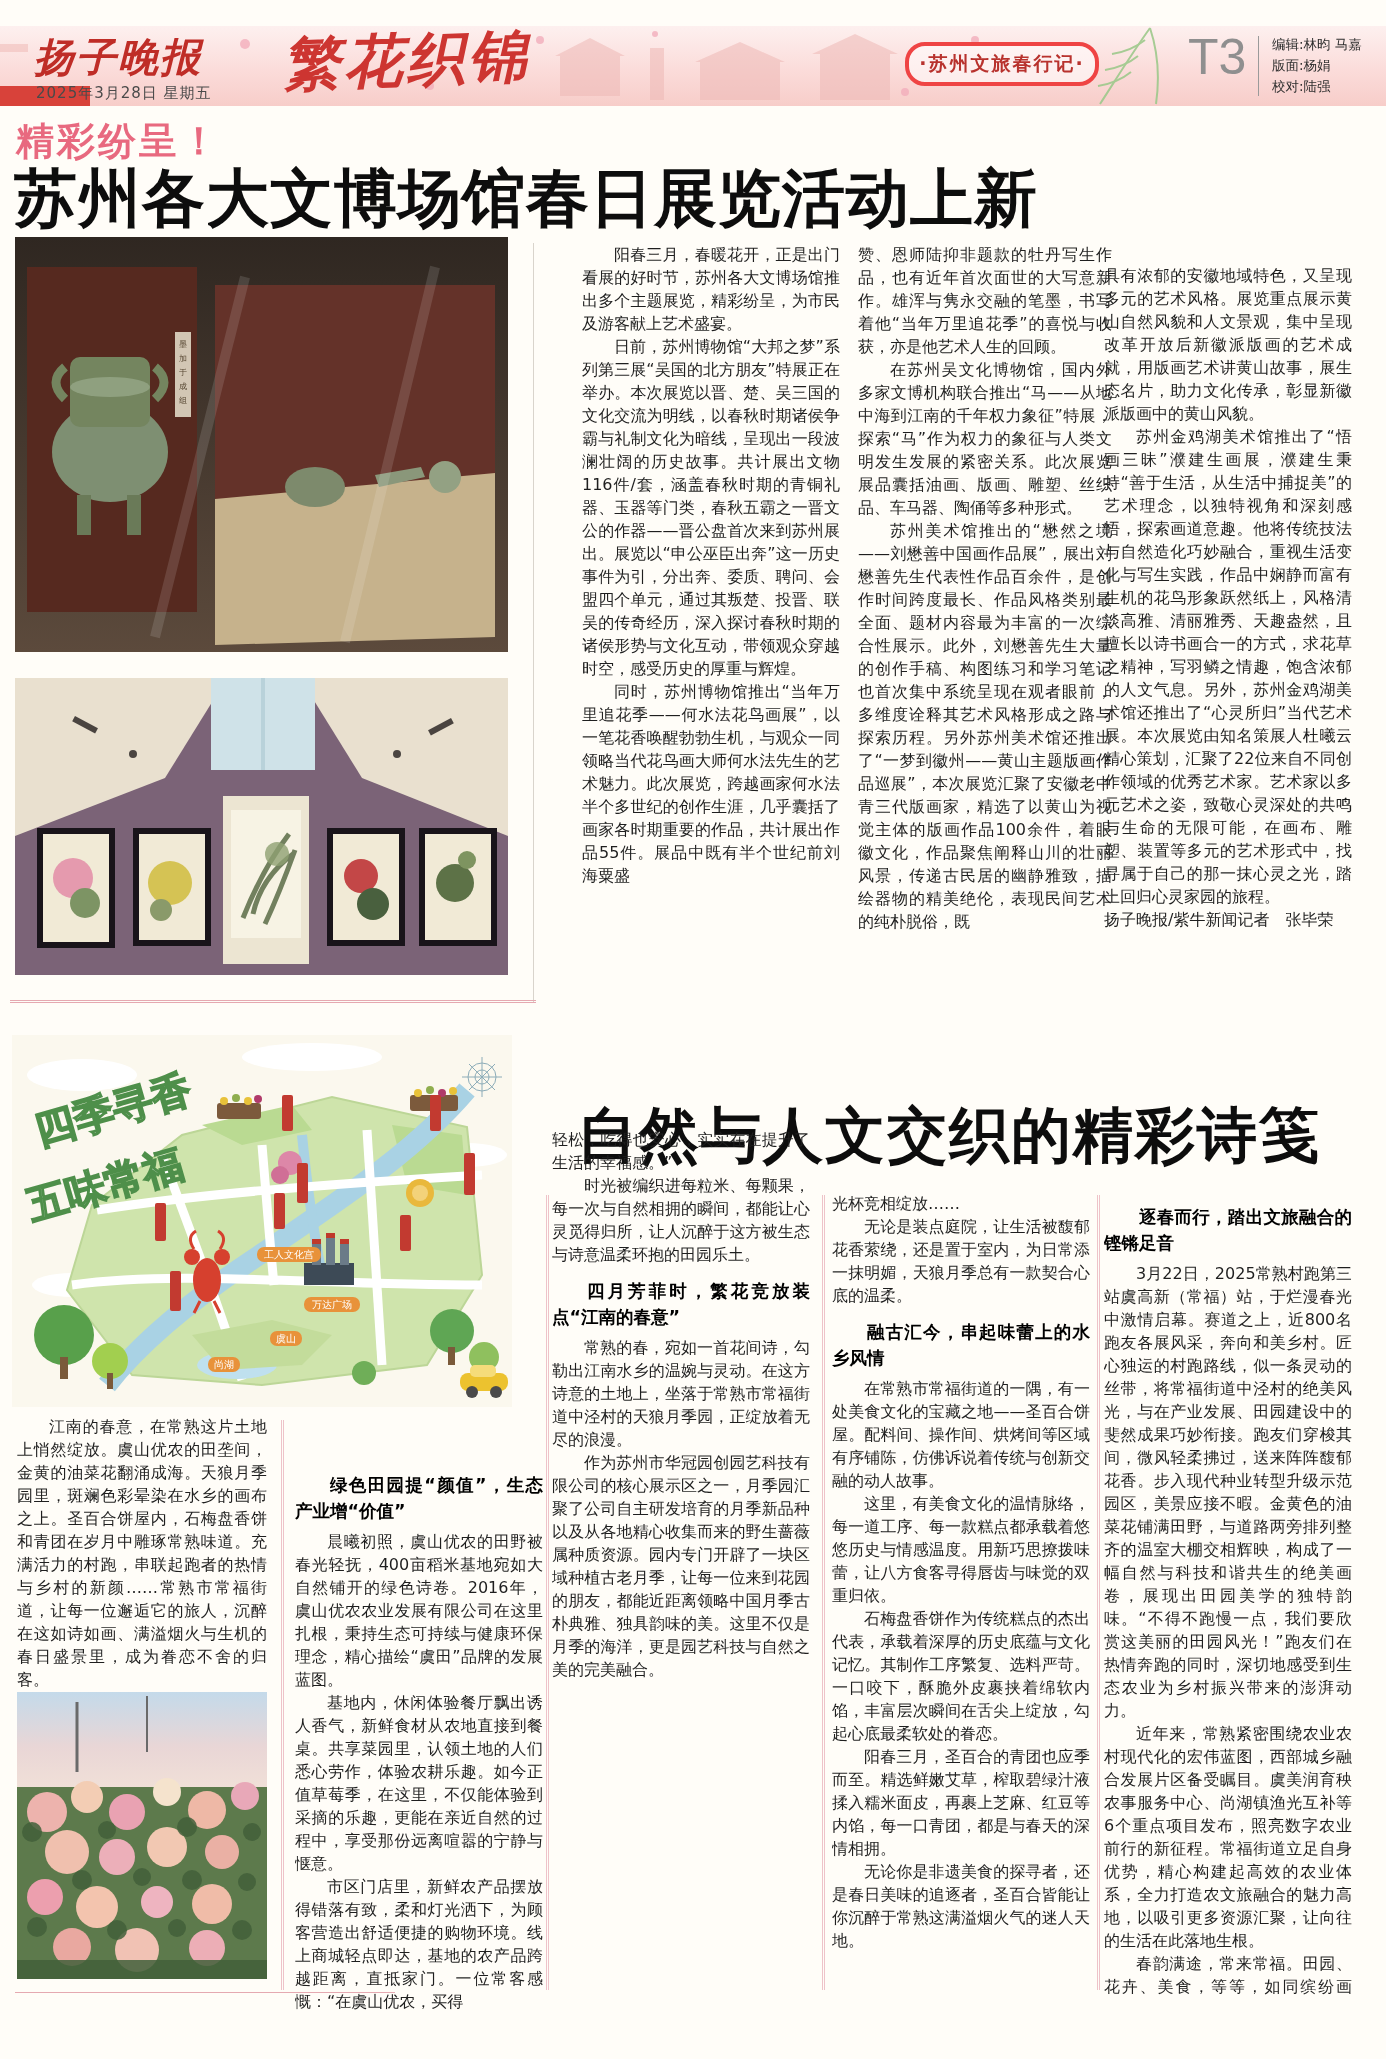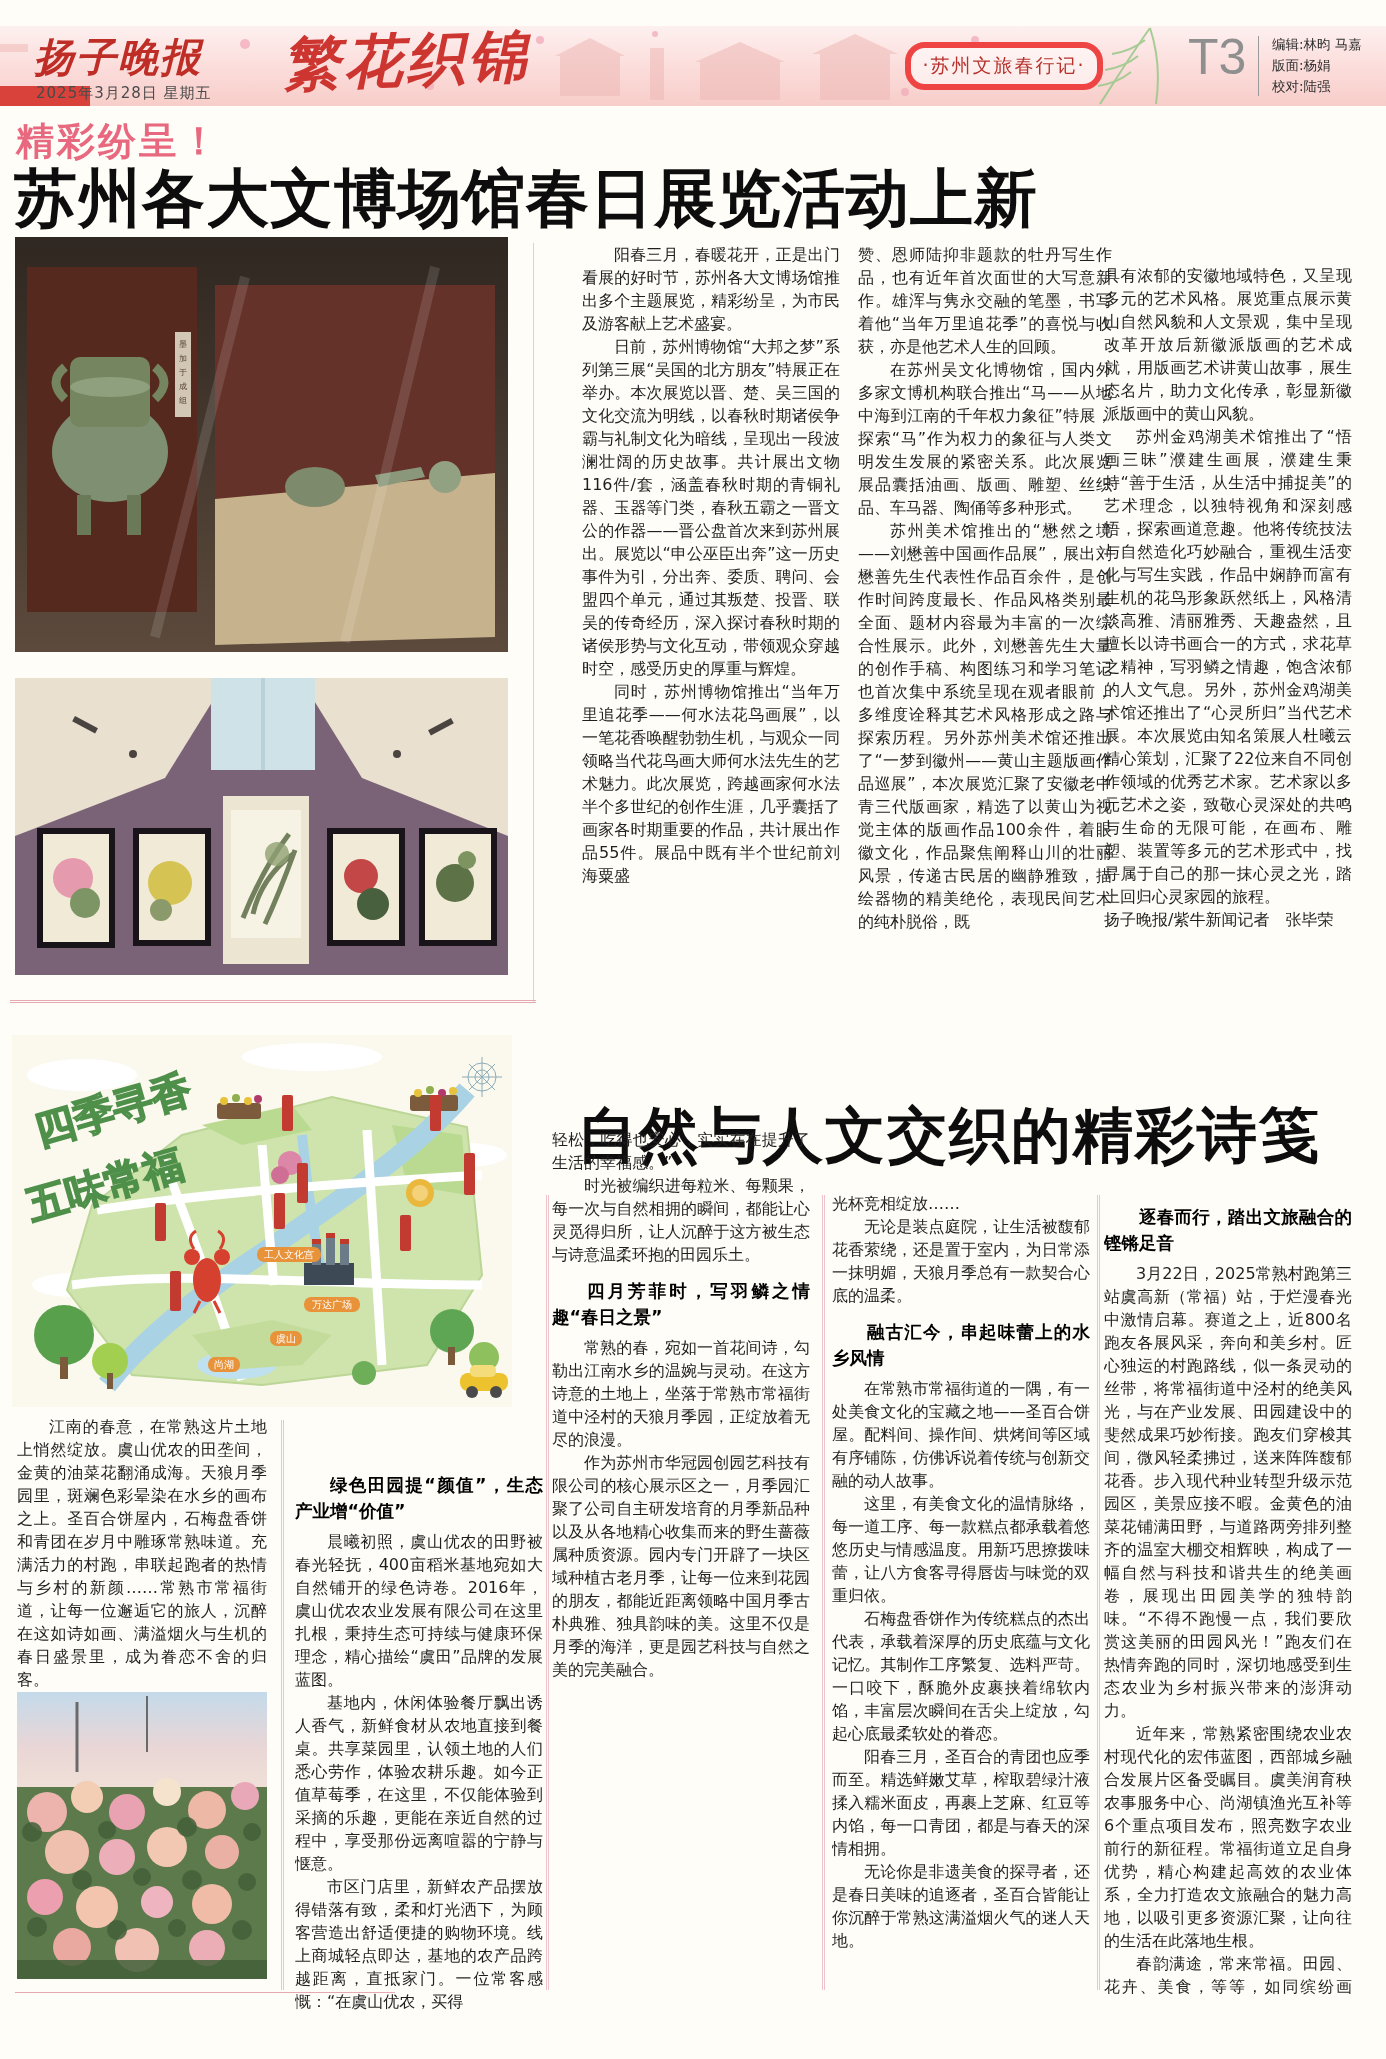--- a/index.html
+++ b/index.html
@@ -7,23 +7,23 @@
         font-family:"DejaVu Sans","Liberation Sans",sans-serif;color:#1c1c1c;overflow:hidden;}
   
   .banner{position:absolute;left:0;top:26px;width:1386px;height:80px;
           background:linear-gradient(180deg,#fdf0ef 0%,#fbdcda 55%,#f7cdc9 100%);}
   .banner-redtab{position:absolute;left:0;top:86px;width:90px;height:20px;background:#d8423a;}
   .masthead{position:absolute;left:34px;top:30px;font-family:"DejaVu Serif","Liberation Serif",serif;
             font-size:40px;font-weight:bold;font-style:italic;color:#bf2d27;letter-spacing:2px;}
   .dateline{position:absolute;left:36px;top:84px;font-size:15px;color:#4a4a4a;letter-spacing:1px;}
   .banner-title{position:absolute;left:282px;top:22px;font-family:"DejaVu Serif","Liberation Serif",serif;
             font-size:58px;font-weight:bold;font-style:italic;color:#cd3531;transform:rotate(-2deg);letter-spacing:4px;}
-  .series-badge{position:absolute;left:905px;top:42px;width:186px;height:36px;border:6px solid #ef4444;
+  .series-badge{position:absolute;left:905px;top:42px;width:186px;height:36px;border:4px solid #ef4444;
             border-radius:20px;display:flex;align-items:center;justify-content:center;
-            color:#b8322d;font-size:19px;font-weight:normal;letter-spacing:2px;background:rgba(255,255,255,.55);}
+            color:#b8322d;font-size:19px;font-weight:bold;letter-spacing:2px;background:rgba(255,255,255,.55);}
   .page-no{position:absolute;left:1188px;top:28px;font-size:50px;color:#8f8f8f;font-family:"Liberation Sans",sans-serif;}
   .credit-sep{position:absolute;left:1258px;top:36px;width:1px;height:60px;background:#9a9a9a;}
   .credits{position:absolute;left:1272px;top:34px;font-size:13.5px;color:#2e2e2e;line-height:21px;}
   
   .kicker{position:absolute;left:16px;top:116px;font-size:38px;font-weight:bold;color:#e8697f;letter-spacing:3px;}
   .headline{position:absolute;left:14px;top:156px;width:1350px;font-size:63px;font-weight:900;
             color:#0d0d0d;letter-spacing:1px;white-space:nowrap;}
   .photo{position:absolute;display:block;}
   .col{position:absolute;font-size:16px;line-height:23px;text-align:justify;overflow:hidden;color:#1f1f1f;}
   .col p.para{margin:0;text-indent:2em;}
@@ -368,21 +368,21 @@
 
   <div class="col" style="left:295px;top:1460px;width:248px;height:560px;">
       <h4 class="subhead">绿色田园提“颜值”，生态产业增“价值”</h4>
       <p class="para">晨曦初照，虞山优农的田野被春光轻抚，400亩稻米基地宛如大自然铺开的绿色诗卷。2016年，虞山优农农业发展有限公司在这里扎根，秉持生态可持续与健康环保理念，精心描绘“虞田”品牌的发展蓝图。</p>
       <p class="para">基地内，休闲体验餐厅飘出诱人香气，新鲜食材从农地直接到餐桌。共享菜园里，认领土地的人们悉心劳作，体验农耕乐趣。如今正值草莓季，在这里，不仅能体验到采摘的乐趣，更能在亲近自然的过程中，享受那份远离喧嚣的宁静与惬意。</p>
       <p class="para">市区门店里，新鲜农产品摆放得错落有致，柔和灯光洒下，为顾客营造出舒适便捷的购物环境。线上商城轻点即达，基地的农产品跨越距离，直抵家门。一位常客感慨：“在虞山优农，买得</p>
     </div>
   <div class="col" style="left:552px;top:1128px;width:258px;height:805px;">
       <p class="para cont">轻松，吃得也安心，实实在在提升了生活的幸福感。”</p>
       <p class="para">时光被编织进每粒米、每颗果，每一次与自然相拥的瞬间，都能让心灵觅得归所，让人沉醉于这方被生态与诗意温柔环抱的田园乐土。</p>
-      <h4 class="subhead">四月芳菲时，写羽鳞之情趣“春日之景”</h4>
+      <h4 class="subhead">四月芳菲时，繁花竞放装点“江南的春意”</h4>
       <p class="para">常熟的春，宛如一首花间诗，勾勒出江南水乡的温婉与灵动。在这方诗意的土地上，坐落于常熟市常福街道中泾村的天狼月季园，正绽放着无尽的浪漫。</p>
       <p class="para">作为苏州市华冠园创园艺科技有限公司的核心展示区之一，月季园汇聚了公司自主研发培育的月季新品种以及从各地精心收集而来的野生蔷薇属种质资源。园内专门开辟了一块区域种植古老月季，让每一位来到花园的朋友，都能近距离领略中国月季古朴典雅、独具韵味的美。这里不仅是月季的海洋，更是园艺科技与自然之美的完美融合。</p>
     </div>
   <div class="col" style="left:832px;top:1192px;width:258px;height:812px;">
       <p class="para cont">光杯竞相绽放……</p>
       <p class="para">无论是装点庭院，让生活被馥郁花香萦绕，还是置于室内，为日常添一抹明媚，天狼月季总有一款契合心底的温柔。</p>
       <h4 class="subhead">融古汇今，串起味蕾上的水乡风情</h4>
       <p class="para">在常熟市常福街道的一隅，有一处美食文化的宝藏之地——圣百合饼屋。配料间、操作间、烘烤间等区域有序铺陈，仿佛诉说着传统与创新交融的动人故事。</p>
       <p class="para">这里，有美食文化的温情脉络，每一道工序、每一款糕点都承载着悠悠历史与情感温度。用新巧思撩拨味蕾，让八方食客寻得唇齿与味觉的双重归依。</p>
       <p class="para">石梅盘香饼作为传统糕点的杰出代表，承载着深厚的历史底蕴与文化记忆。其制作工序繁复、选料严苛。一口咬下，酥脆外皮裹挟着绵软内馅，丰富层次瞬间在舌尖上绽放，勾起心底最柔软处的眷恋。</p>

